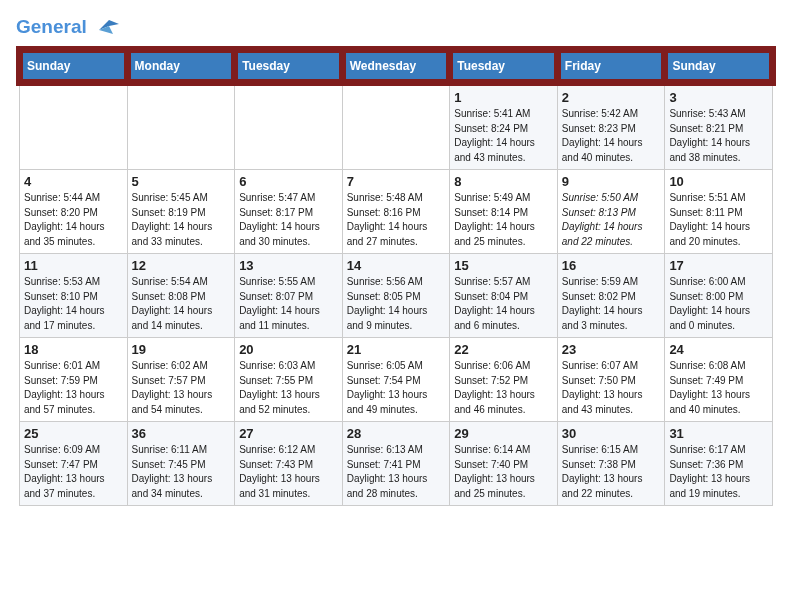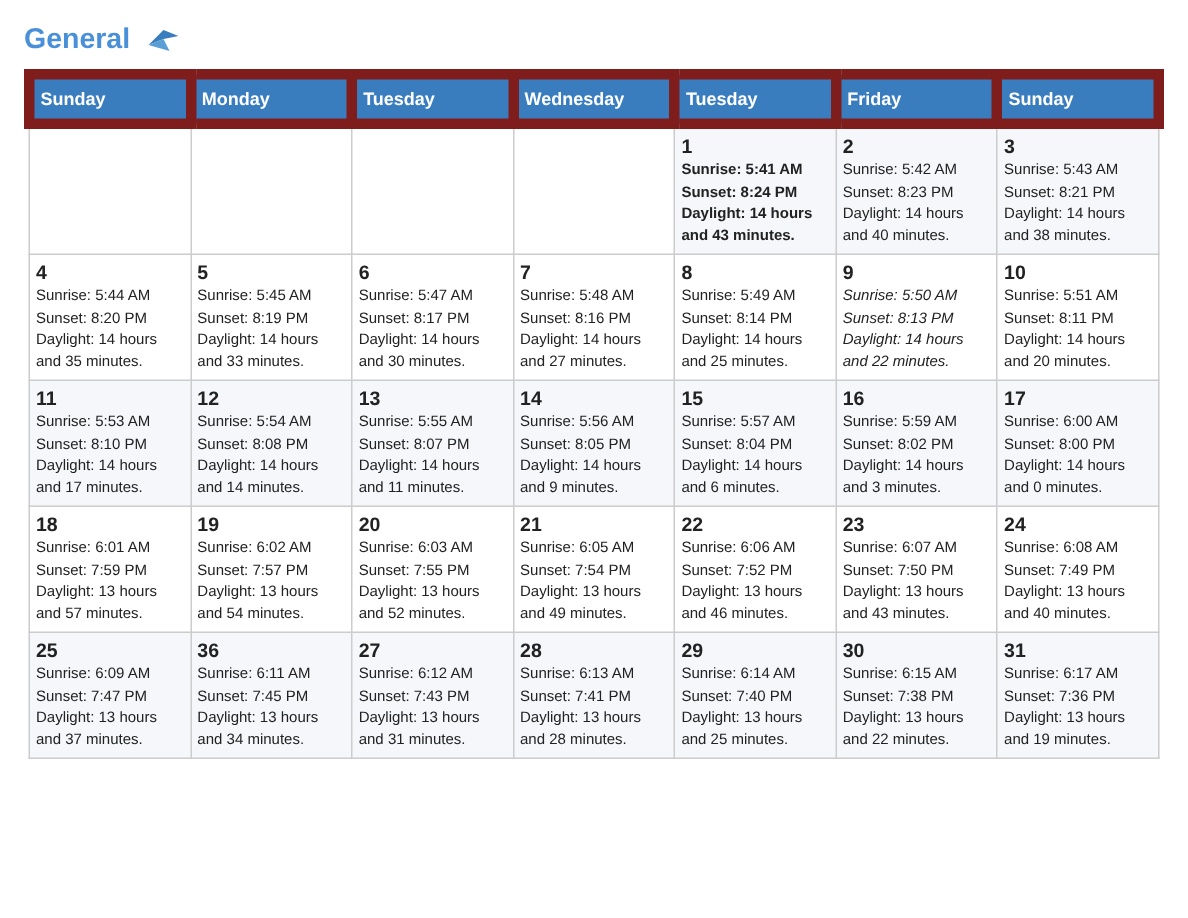--- a/index.html
+++ b/index.html
@@ -115,21 +115,21 @@
       </tr>
   </thead>
   <tbody id="calendar-body">
       <tr>
         <td class="empty-cell"></td>
         <td class="empty-cell"></td>
         <td class="empty-cell"></td>
         <td class="empty-cell"></td>
         <td>
           <span class="day-num">1</span>
-          <div class="day-info" style="white-space: pre-line; font-weight: bold;">Sunrise: 5:41 AM
+          <div class="day-info" style="white-space: pre-line;">Sunrise: 5:41 AM
 Sunset: 8:24 PM
 Daylight: 14 hours
 and 43 minutes.</div>
         </td>
         <td>
           <span class="day-num">2</span>
           <div class="day-info" style="white-space: pre-line;">Sunrise: 5:42 AM
 Sunset: 8:23 PM
 Daylight: 14 hours
 and 40 minutes.</div>

